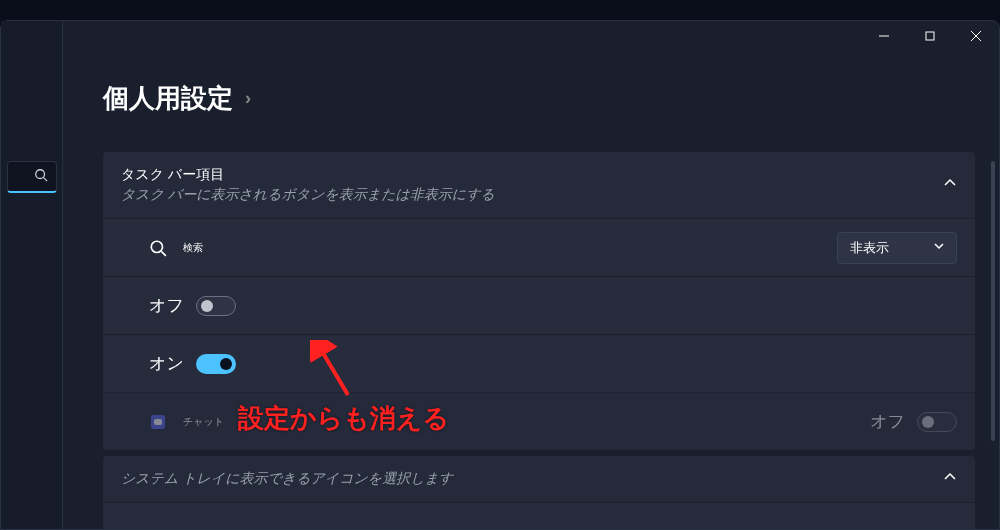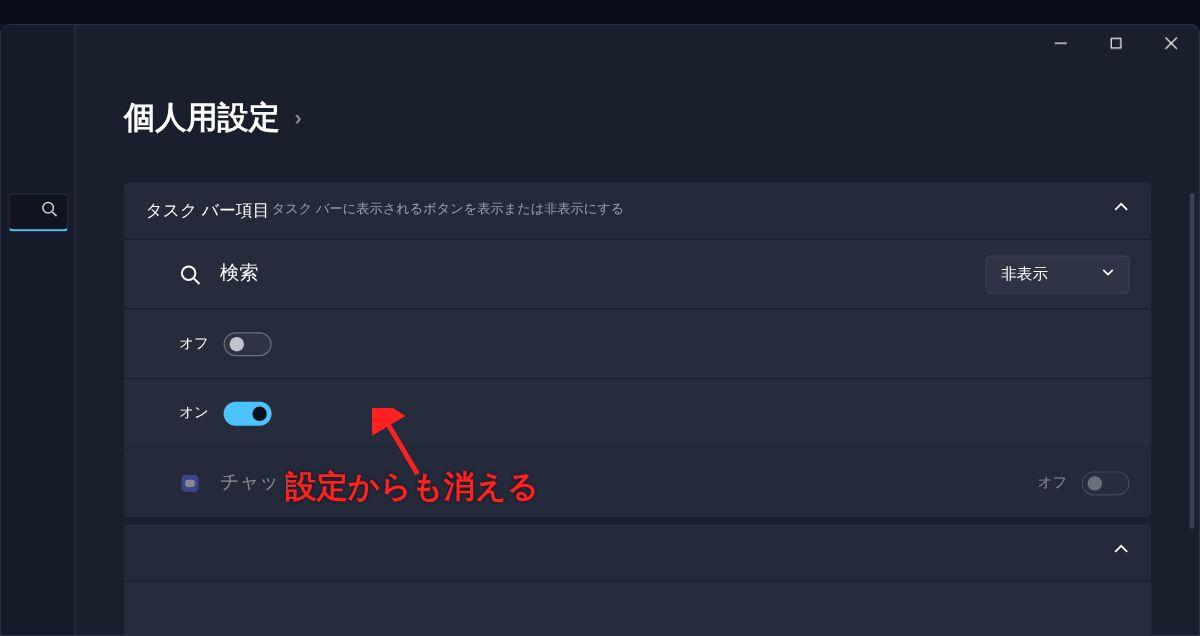--- a/index.html
+++ b/index.html
@@ -62,21 +62,21 @@
       border-radius: 4px;
       display: flex;
       align-items: center;
       justify-content: flex-end;
       padding-right: 8px;
       border-bottom: 2px solid #4cc2ff;
     }
     .sidebar-search svg { width: 14px; height: 14px; opacity: 0.8; }
     .main {
       flex: 1;
-      padding: 60px 40px 0 40px;
+      padding: 60px 24px 0 40px;
       overflow-y: auto;
       position: relative;
     }
     .scrollbar {
       position: absolute;
       right: 4px;
       top: 140px;
       width: 4px;
       height: 280px;
       background: #3a4152;
@@ -96,38 +96,38 @@
       background: #242a3a;
       border-radius: 4px;
       margin-bottom: 6px;
     }
     .section-header {
       display: flex;
       align-items: center;
       padding: 14px 18px;
       justify-content: space-between;
     }
-    .section-title-block { display: flex; flex-direction: row; gap: 2px; }
+    .section-title-block { display: flex; flex-direction: column; gap: 2px; }
     .section-title { font-size: 14px; font-weight: 400; }
-    .section-subtitle { font-size: 11px; color: #9aa0ae; }
+    .section-subtitle { font-size: 14px; color: #9aa0ae; font-style: italic; }
     .chevron-icon { width: 14px; height: 14px; }
     .setting-row {
       display: flex;
       align-items: center;
       justify-content: space-between;
       padding: 12px 18px 12px 46px;
       border-top: 1px solid #1a1f2e;
       background: #262c3c;
       min-height: 58px;
     }
     .setting-label {
       display: flex;
       align-items: center;
       gap: 16px;
-      font-size: 16px;
+      font-size: 10px;
     }
     .setting-icon {
       width: 18px;
       height: 18px;
       display: flex;
       align-items: center;
       justify-content: center;
     }
     .dropdown {
       background: #2e3445;
@@ -139,21 +139,21 @@
       gap: 20px;
       font-size: 13px;
       min-width: 120px;
       justify-content: space-between;
     }
     .dropdown svg { width: 10px; height: 10px; }
     .toggle-group {
       display: flex;
       align-items: center;
       gap: 12px;
-      font-size: 12px;
+      font-size: 17px;
     }
     .toggle {
       width: 40px;
       height: 20px;
       border-radius: 10px;
       position: relative;
     }
     .toggle.off {
       background: #2e3445;
       border: 1px solid #6a7080;
@@ -174,21 +174,21 @@
     .hidden-row { opacity: 0.45; }
     .annotation-arrow {
       position: absolute;
       top: 340px;
       left: 310px;
       z-index: 20;
       pointer-events: none;
     }
     .annotation-text {
       position: absolute;
-      top: 388px;
+      top: 401px;
       left: 238px;
       z-index: 20;
       color: #ff2020;
       font-size: 26px;
       font-weight: 700;
       pointer-events: none;
       text-shadow: 0 0 3px rgba(0,0,0,0.6);
     }
     .taskview-icon {
       width: 14px; height: 12px;
@@ -318,20 +318,21 @@
           <div class="toggle off">
               <div class="toggle-thumb"></div>
             </div>
         </div>
       </div>
     </div>
 
     <div class="section">
       <div class="section-header">
         <div class="section-title-block">
+          <div class="section-subtitle">システム トレイに表示できるアイコンを選択します</div>
         </div>
         <span>
           <svg class="chevron-icon" viewBox="0 0 14 14">
               <polyline points="2,9 7,4 12,9" fill="none" stroke="#fff" stroke-width="1.5"></polyline>
             </svg>
         </span>
       </div>
       <div class="setting-row">
         
       </div>

